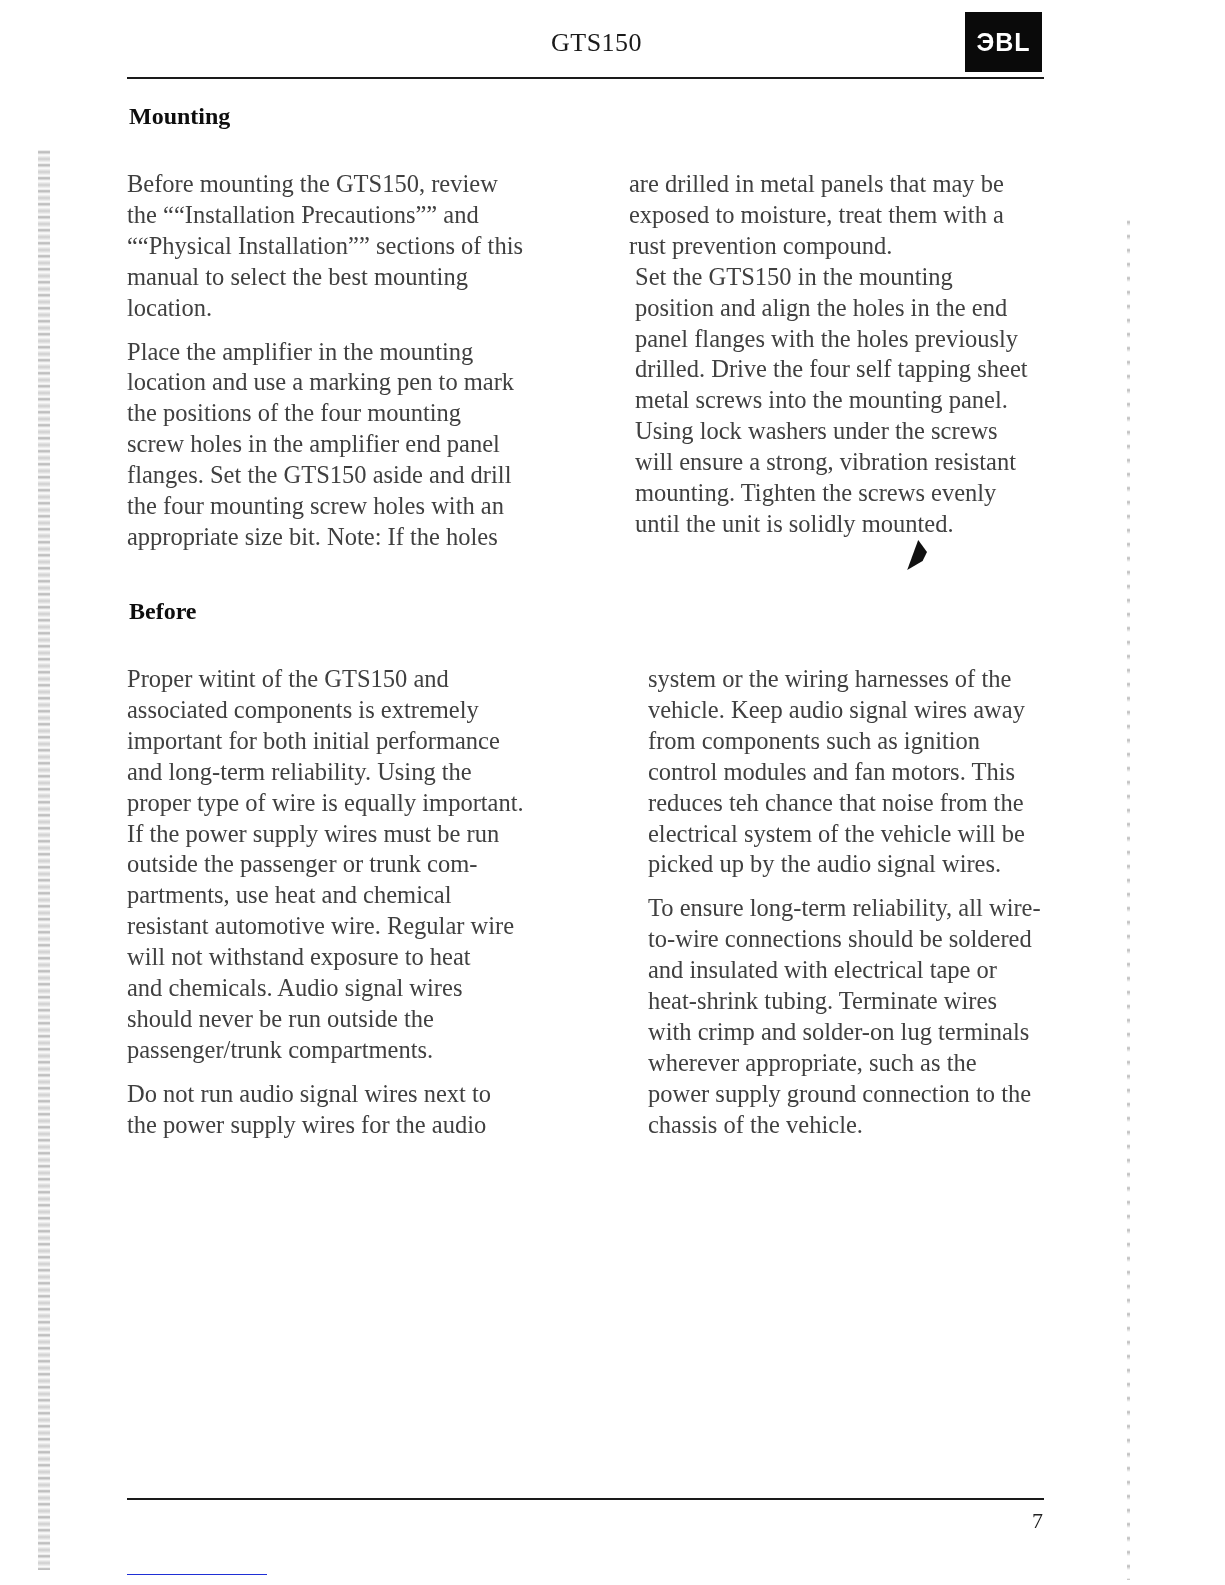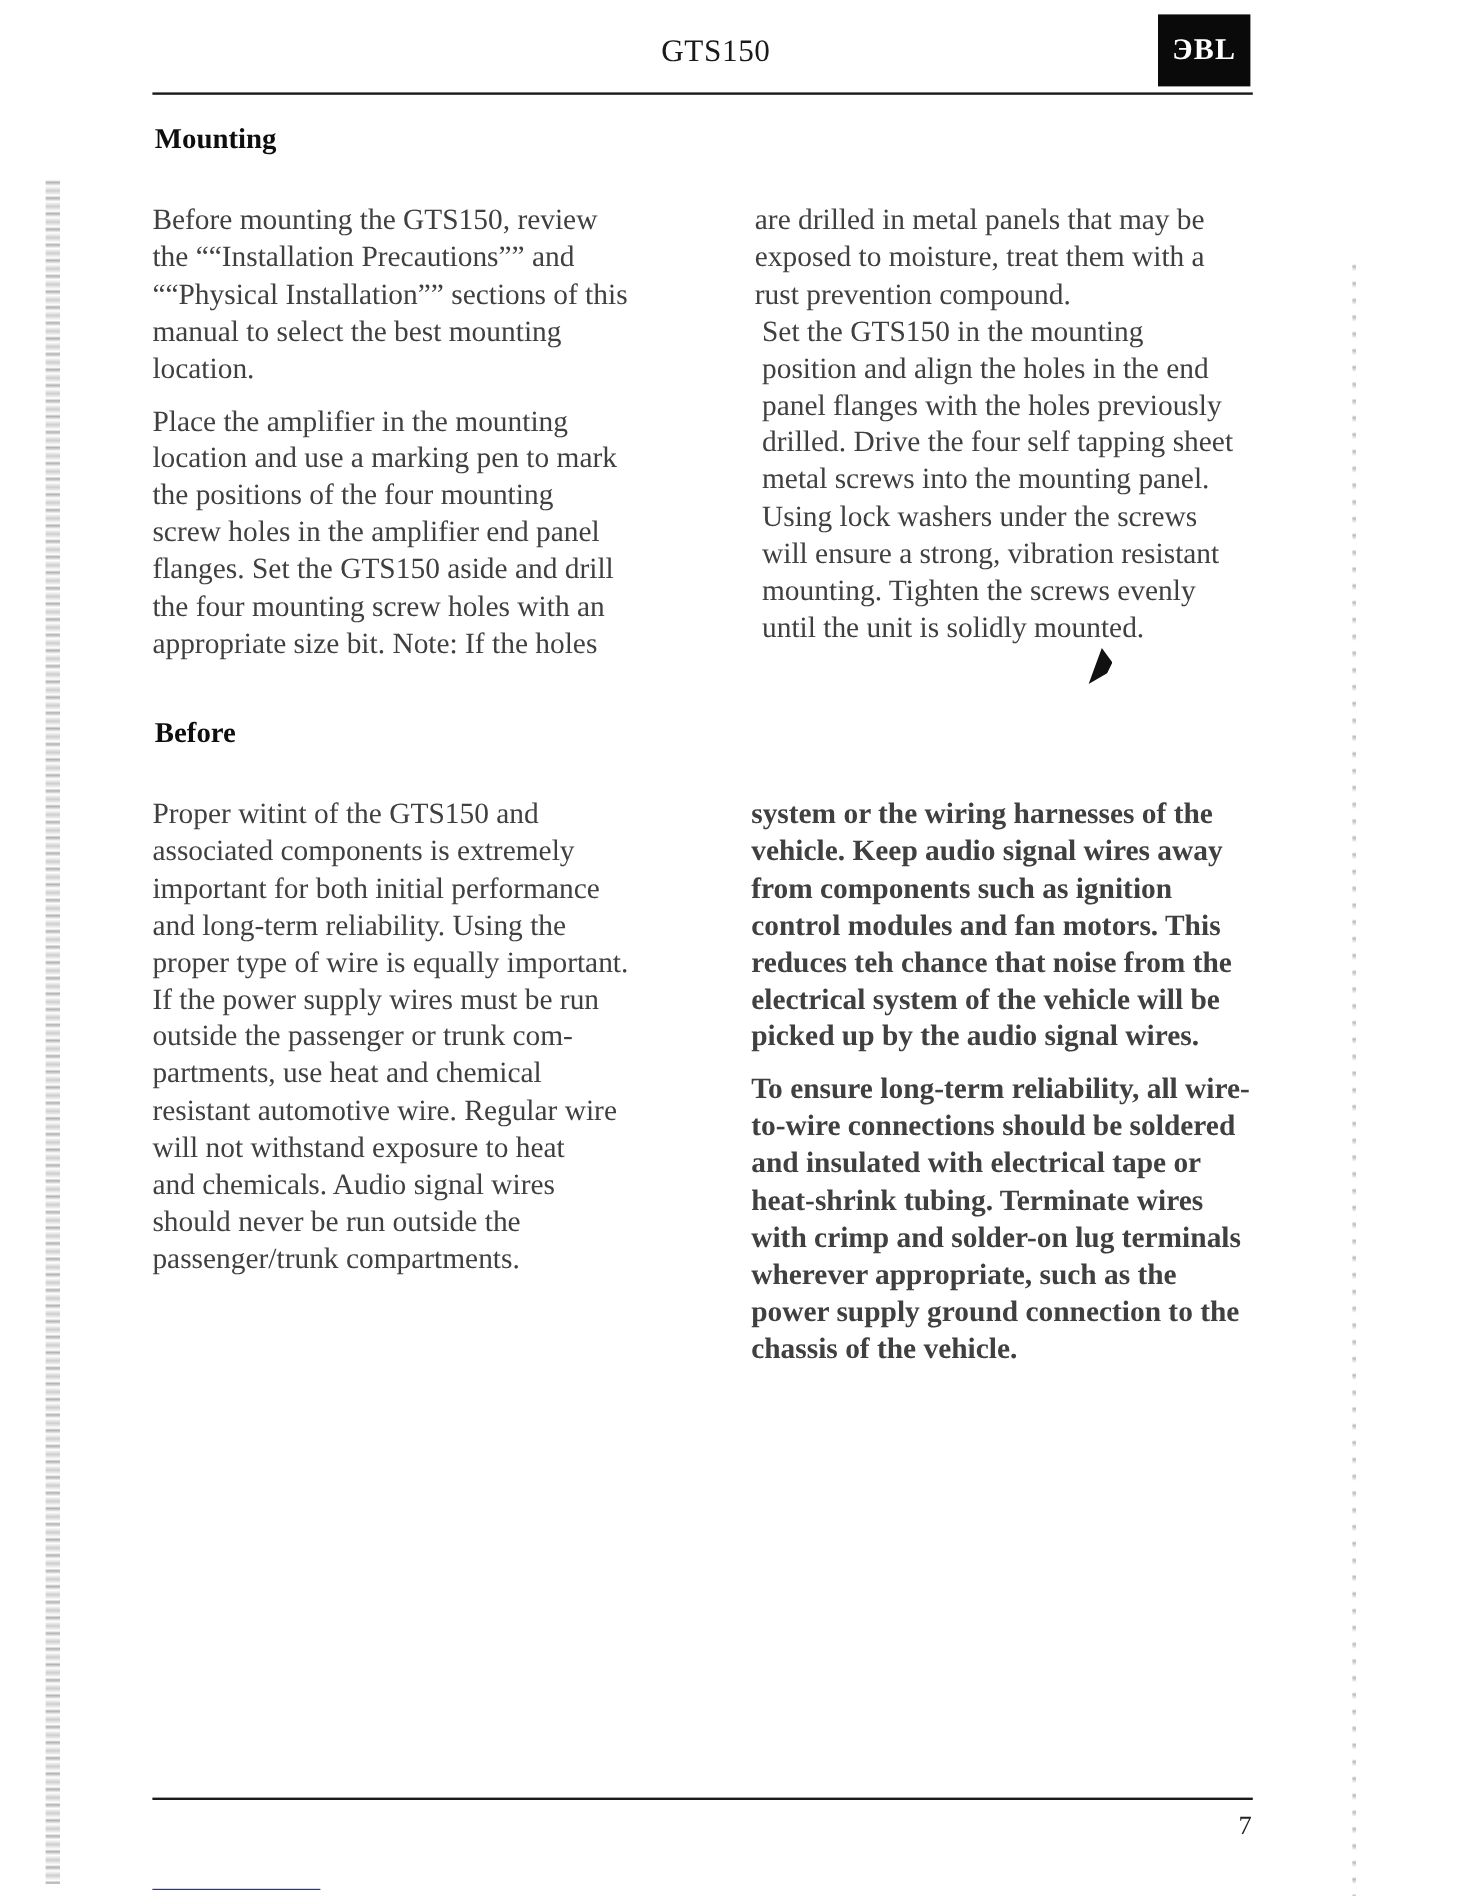--- a/index.html
+++ b/index.html
@@ -7,42 +7,42 @@
       width: 1225px; height: 1585px; position: relative; overflow: hidden;
       font-family: "Liberation Serif", "DejaVu Serif", serif; color: #111;
     }
     .header-title {
       position: absolute; left: 551px; top: 28px;
       font-size: 26px; letter-spacing: 0.5px; color: #1a1a1a;
     }
     .logo {
       position: absolute; left: 965px; top: 12px; width: 77px; height: 60px;
       background: #0a0a0a; color: #fff; display: flex; align-items: center; justify-content: center;
-      font-family: Liberation Serif, serif; font-weight: bold; font-size: 25px; letter-spacing: 1px;
+      font-family: Liberation Sans, sans-serif; font-weight: bold; font-size: 25px; letter-spacing: 1px;
     }
     .rule-top { position: absolute; left: 127px; top: 77px; width: 917px; height: 2px; background: #1a1a1a; }
     .rule-bottom { position: absolute; left: 127px; top: 1498px; width: 917px; height: 2px; background: #1a1a1a; }
     .page-number { position: absolute; left: 1032px; top: 1508px; font-size: 22px; color: #222; }
     .link-underline { position: absolute; left: 127px; top: 1574px; width: 140px; height: 1px; background: #1f2fd6; }
 
     h2 {
       position: absolute; margin: 0; font-weight: bold; font-size: 24px; color: #0e0e0e;
     }
     #h-mounting { left: 129px; top: 103px; }
     #h-wiring { left: 129px; top: 598px; }
 
     .col {
       position: absolute; width: 440px; font-size: 24.5px; line-height: 30.9px; color: #404040;
     }
     .col p { margin: 0 0 13px 0; white-space: pre-line; }
     #mount-left { left: 127px; top: 169px; }
     #mount-right { left: 629px; top: 169px; width: 445px; }
     #mount-right p.second { padding-left: 6px; margin-top: -13px; }
     #wire-left { left: 127px; top: 664px; }
-    #wire-right { left: 626px; top: 664px; width: 445px; font-weight: bold; }
+    #wire-right { left: 648px; top: 664px; width: 445px; }
 
     
     .scan-edge {
       position: absolute; left: 38px; top: 150px; width: 12px; height: 1420px;
       background: repeating-linear-gradient(180deg, rgba(0,0,0,0.0) 0px, rgba(0,0,0,0.55) 2px, rgba(0,0,0,0.0) 5px, rgba(0,0,0,0.35) 9px, rgba(0,0,0,0) 13px);
       opacity: 0.55;
     }
     .scan-edge-right {
       position: absolute; left: 1127px; top: 220px; width: 3px; height: 1360px;
       background: repeating-linear-gradient(180deg, rgba(0,0,0,0) 0px, rgba(0,0,0,0.45) 2px, rgba(0,0,0,0) 6px, rgba(0,0,0,0) 14px);
@@ -108,20 +108,22 @@
 and long-term reliability. Using the
 proper type of wire is equally important.
 If the power supply wires must be run
 outside the passenger or trunk com-
 partments, use heat and chemical
 resistant automotive wire. Regular wire
 will not withstand exposure to heat
 and chemicals. Audio signal wires
 should never be run outside the
 passenger/trunk compartments.</p>
+  <p>Do not run audio signal wires next to
+the power supply wires for the audio</p>
 </div>
 
 <div class="col" id="wire-right">
   <p>system or the wiring harnesses of the
 vehicle. Keep audio signal wires away
 from components such as ignition
 control modules and fan motors. This
 reduces teh chance that noise from the
 electrical system of the vehicle will be
 picked up by the audio signal wires.</p>

